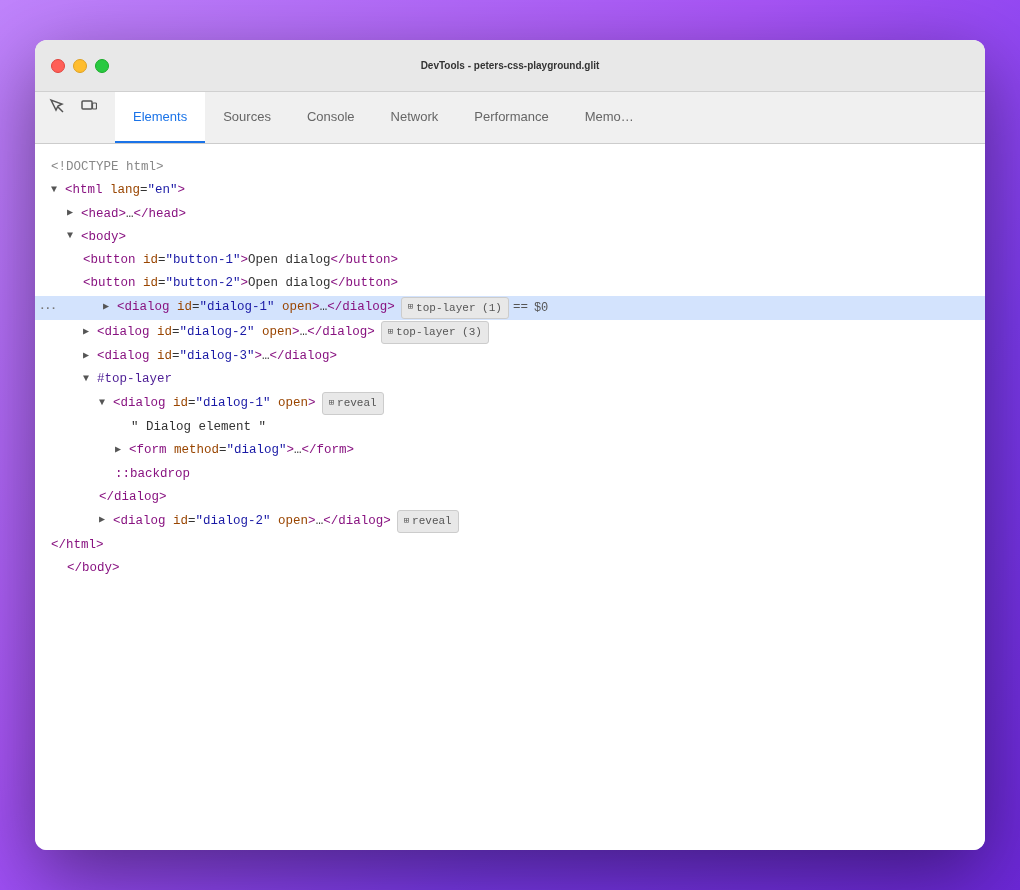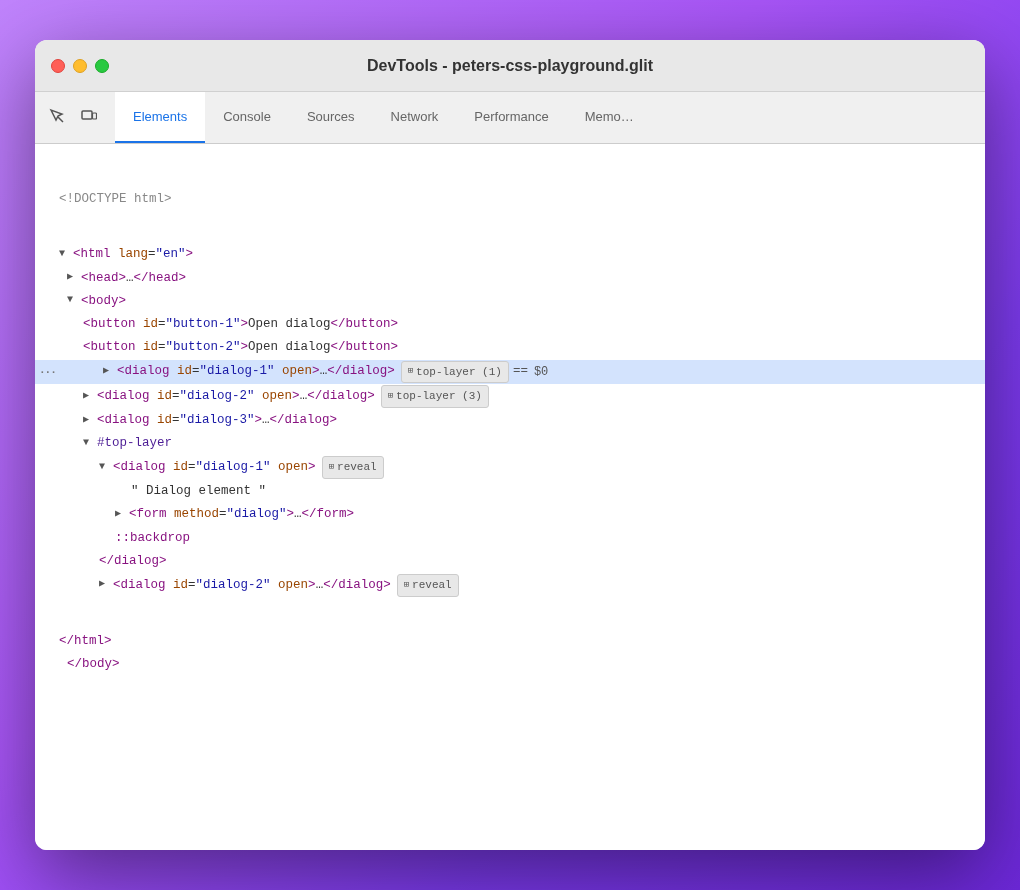--- a/index.html
+++ b/index.html
@@ -50,32 +50,32 @@
     }
 
     .tl-close { background: #ff5f57; border: 1px solid #e0443e; }
     .tl-minimize { background: #ffbd2e; border: 1px solid #dea123; }
     .tl-maximize { background: #28c940; border: 1px solid #1aab29; }
 
     .titlebar-title {
       position: absolute;
       left: 50%;
       transform: translateX(-50%);
-      font-size: 16px;
+      font-size: 10px;
       font-weight: 600;
       color: #333;
       white-space: nowrap;
     }
 
     
     .tabsbar {
       background: #f0f0f0;
       border-bottom: 1px solid #ccc;
       display: flex;
-      align-items: center;
+      align-items: flex-start;
       padding: 0 8px;
       height: 52px;
       flex-shrink: 0;
     }
 
     .toolbar-icons {
       display: flex;
       align-items: center;
       gap: 4px;
       margin-right: 12px;
@@ -130,21 +130,21 @@
       white-space: nowrap;
       display: flex;
       align-items: center;
       position: relative;
     }
 
     .dom-line.selected {
       background: #d3e3fd;
     }
 
-    .indent-0 { padding-left: 24px; margin-top: 32px; }
+    .indent-0 { padding-left: 16px; }
     .indent-1 { padding-left: 32px; }
     .indent-2 { padding-left: 48px; }
     .indent-3 { padding-left: 64px; }
     .indent-4 { padding-left: 80px; }
     .indent-5 { padding-left: 96px; }
 
     .tag { color: #881280; }
     .attr-name { color: #994500; }
     .attr-value { color: #1a1aa6; }
     .text-content { color: #333; text-align: center; }
@@ -243,24 +243,24 @@
           <rect x="1" y="3" width="10" height="8" rx="1" stroke="#555" stroke-width="1.5"></rect>
           <rect x="11.5" y="5" width="4" height="6" rx="1" stroke="#555" stroke-width="1.2"></rect>
         </svg>
       </button>
     </div>
 
     <div class="tab active">
       <span>Elements</span>
     </div>
     <div class="tab">
+      <span>Sources</span>
+    </div>
+    <div class="tab">
       <span>Console</span>
-    </div>
-    <div class="tab">
-      <span>Sources</span>
     </div>
     <div class="tab">
       <span>Network</span>
     </div>
     <div class="tab">
       <span>Performance</span>
     </div>
     <div class="tab">
       <span>Memo…</span>
     </div>

